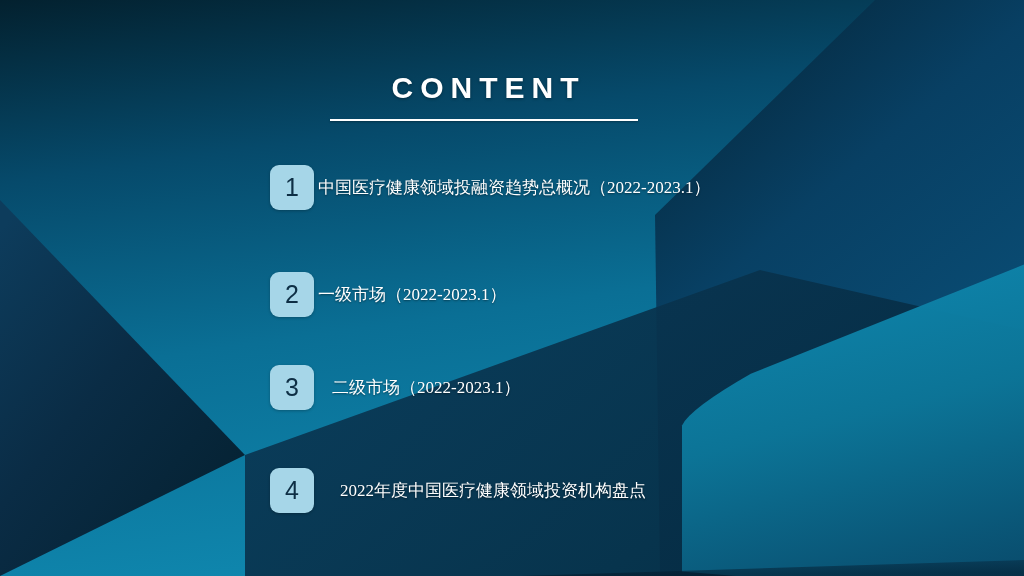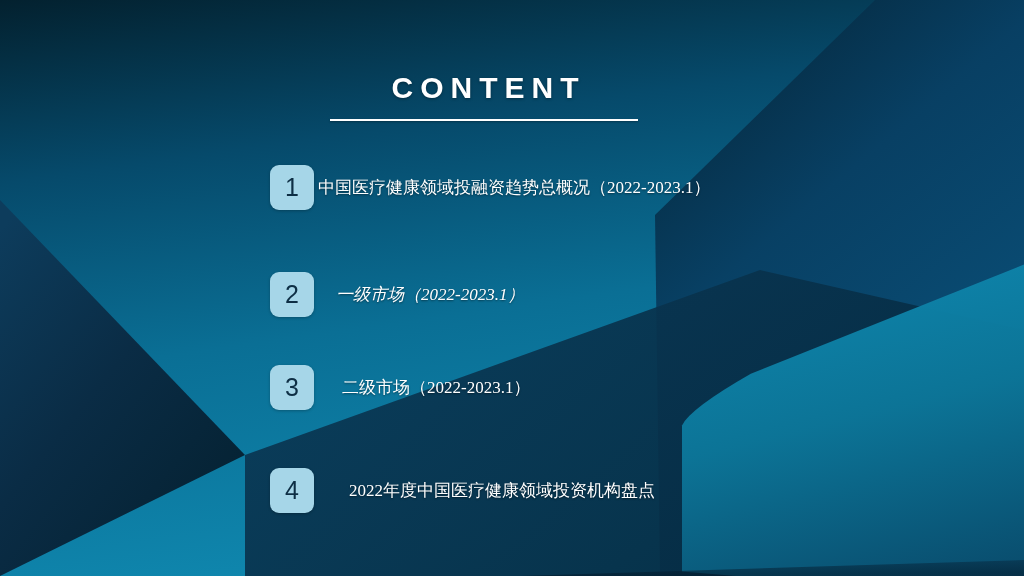--- a/index.html
+++ b/index.html
@@ -98,27 +98,27 @@
     white-space: nowrap;
     font-family: "Liberation Serif", "DejaVu Serif", serif;
     text-shadow: 0 1px 2px rgba(0,0,0,0.45);
   }
 
   
   #toc-item-1 { left: 270px; top: 165px; }
   #toc-item-1 .toc-label { margin-left: 4px; }
 
   #toc-item-2 { left: 270px; top: 272px; }
-  #toc-item-2 .toc-label { margin-left: 22px; font-style: italic; }
+  #toc-item-2 .toc-label { margin-left: 4px; }
 
   #toc-item-3 { left: 270px; top: 365px; }
-  #toc-item-3 .toc-label { margin-left: 28px; }
+  #toc-item-3 .toc-label { margin-left: 18px; }
 
   #toc-item-4 { left: 270px; top: 468px; }
-  #toc-item-4 .toc-label { margin-left: 35px; }
+  #toc-item-4 .toc-label { margin-left: 26px; }
 </style>
 </head>
 <body>
 
 <div id="slide">
 
   <svg id="bg-svg" viewBox="0 0 1024 576" preserveAspectRatio="none">
     <defs>
       <linearGradient id="gradBase" x1="0" y1="0" x2="0.25" y2="1">
         <stop offset="0%" stop-color="#03212f"></stop>

